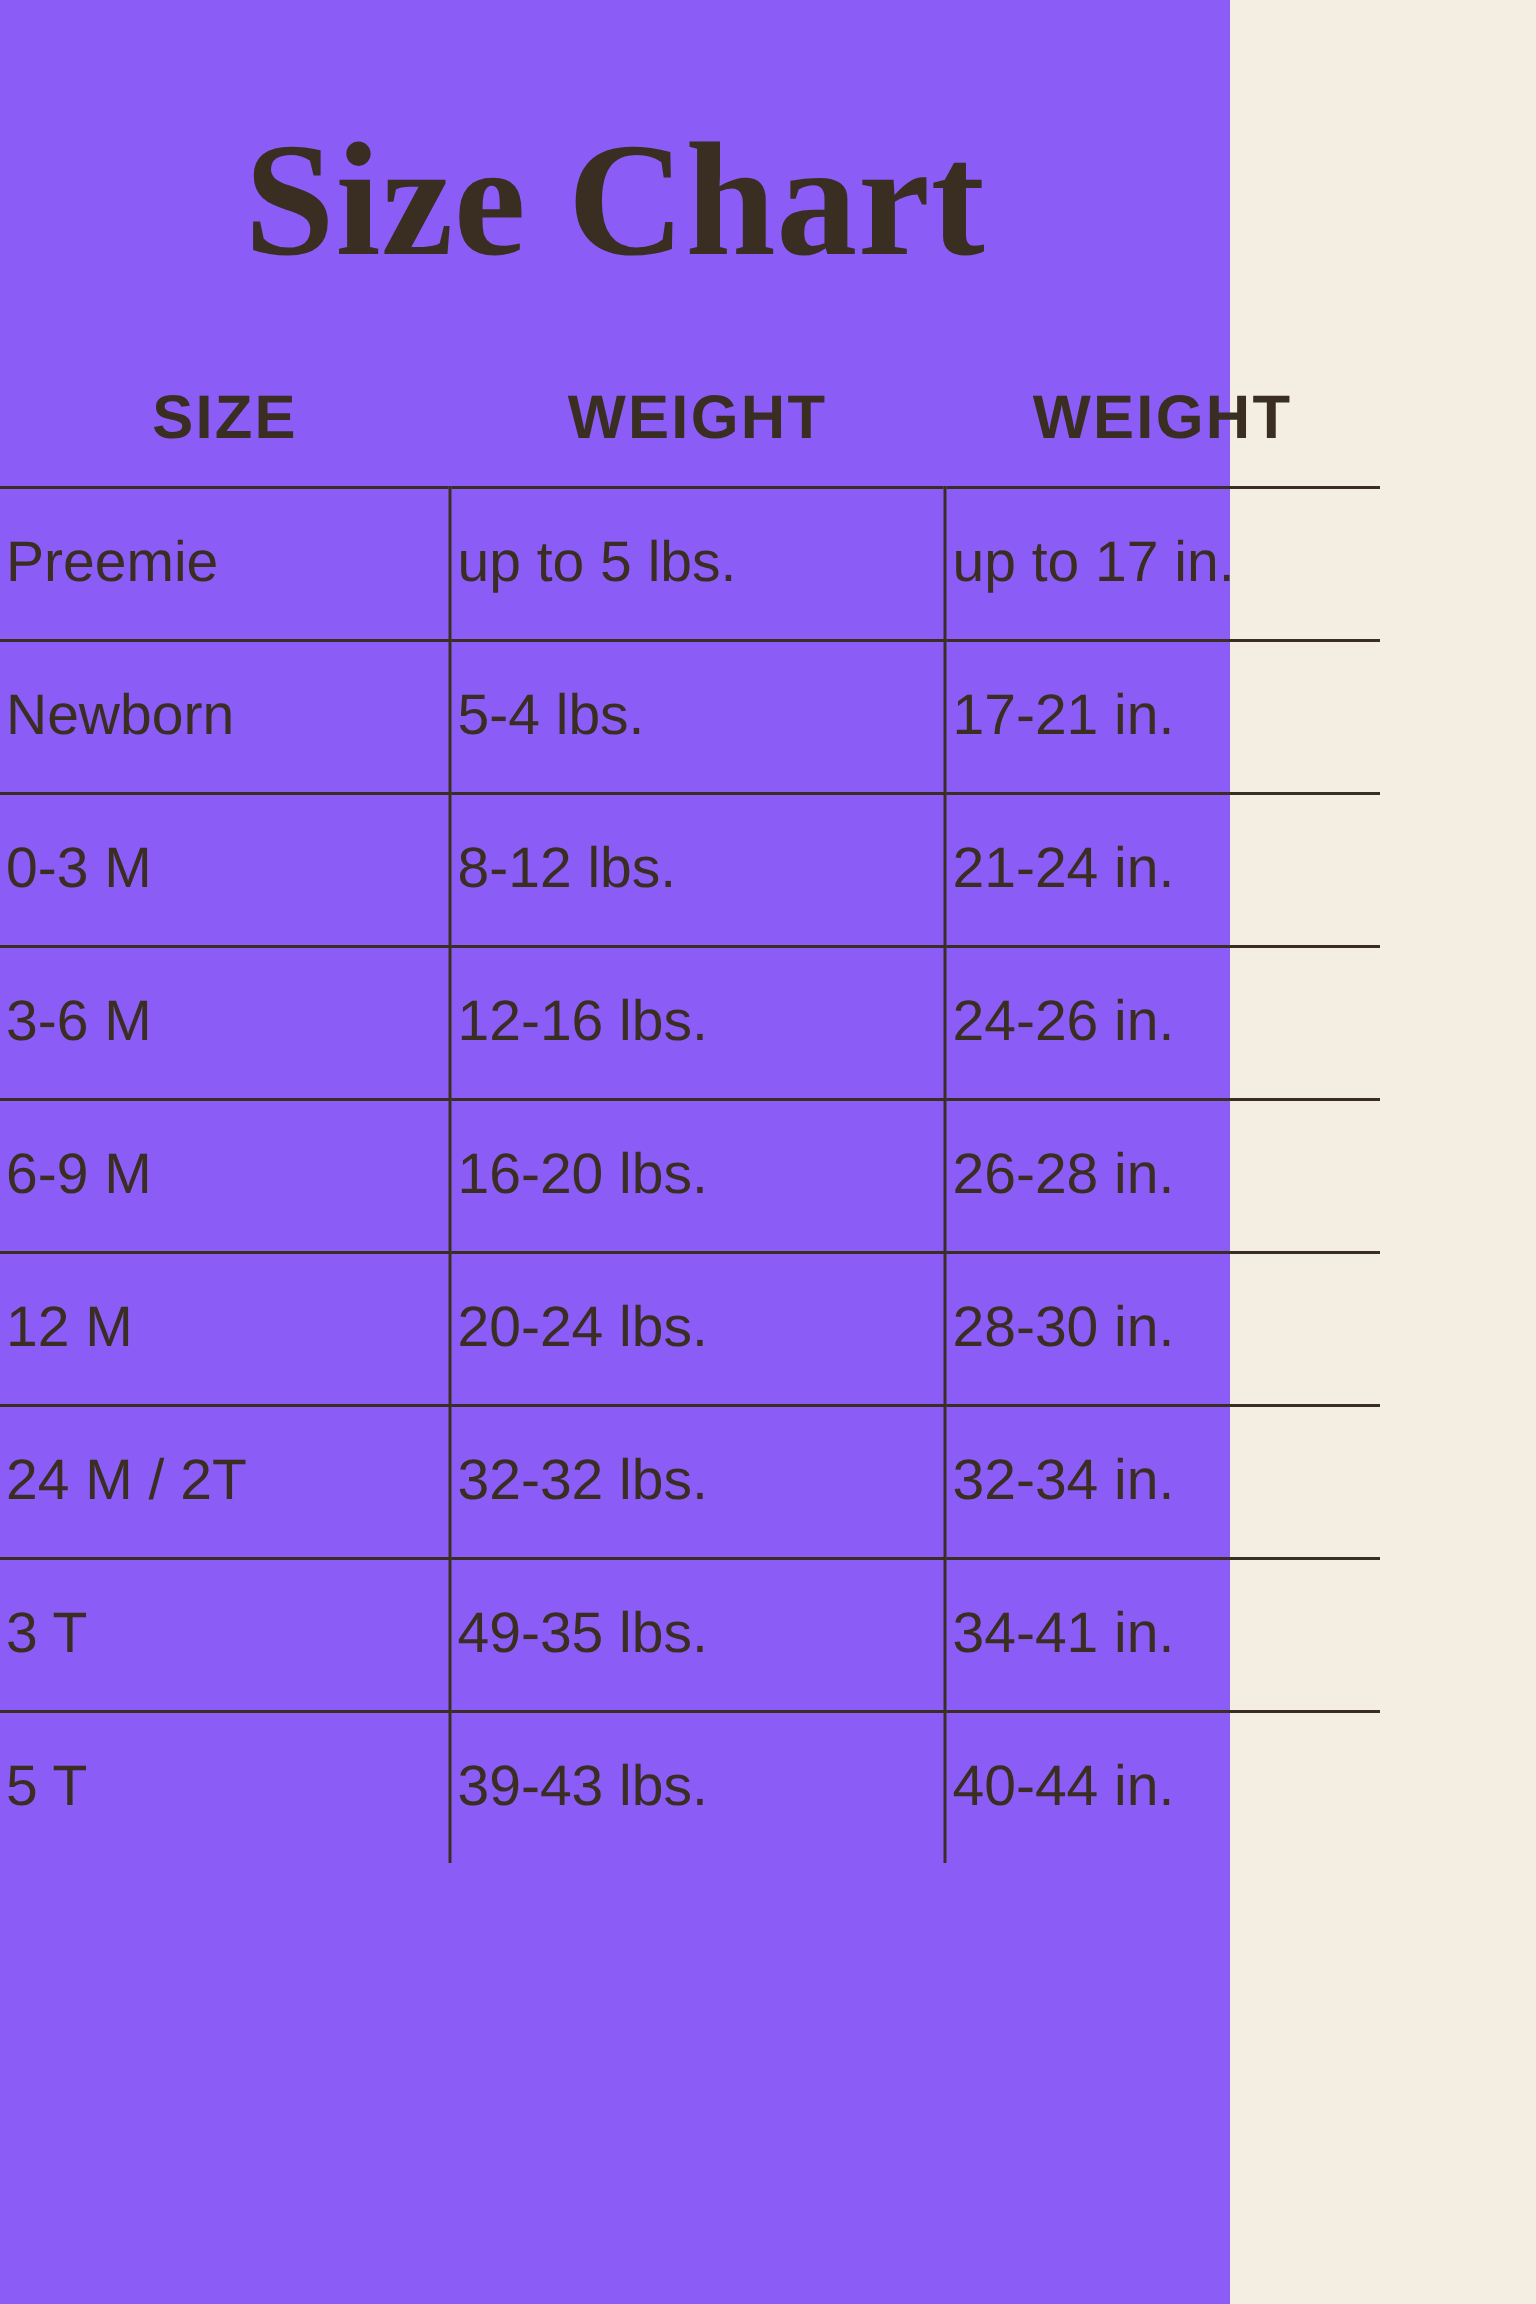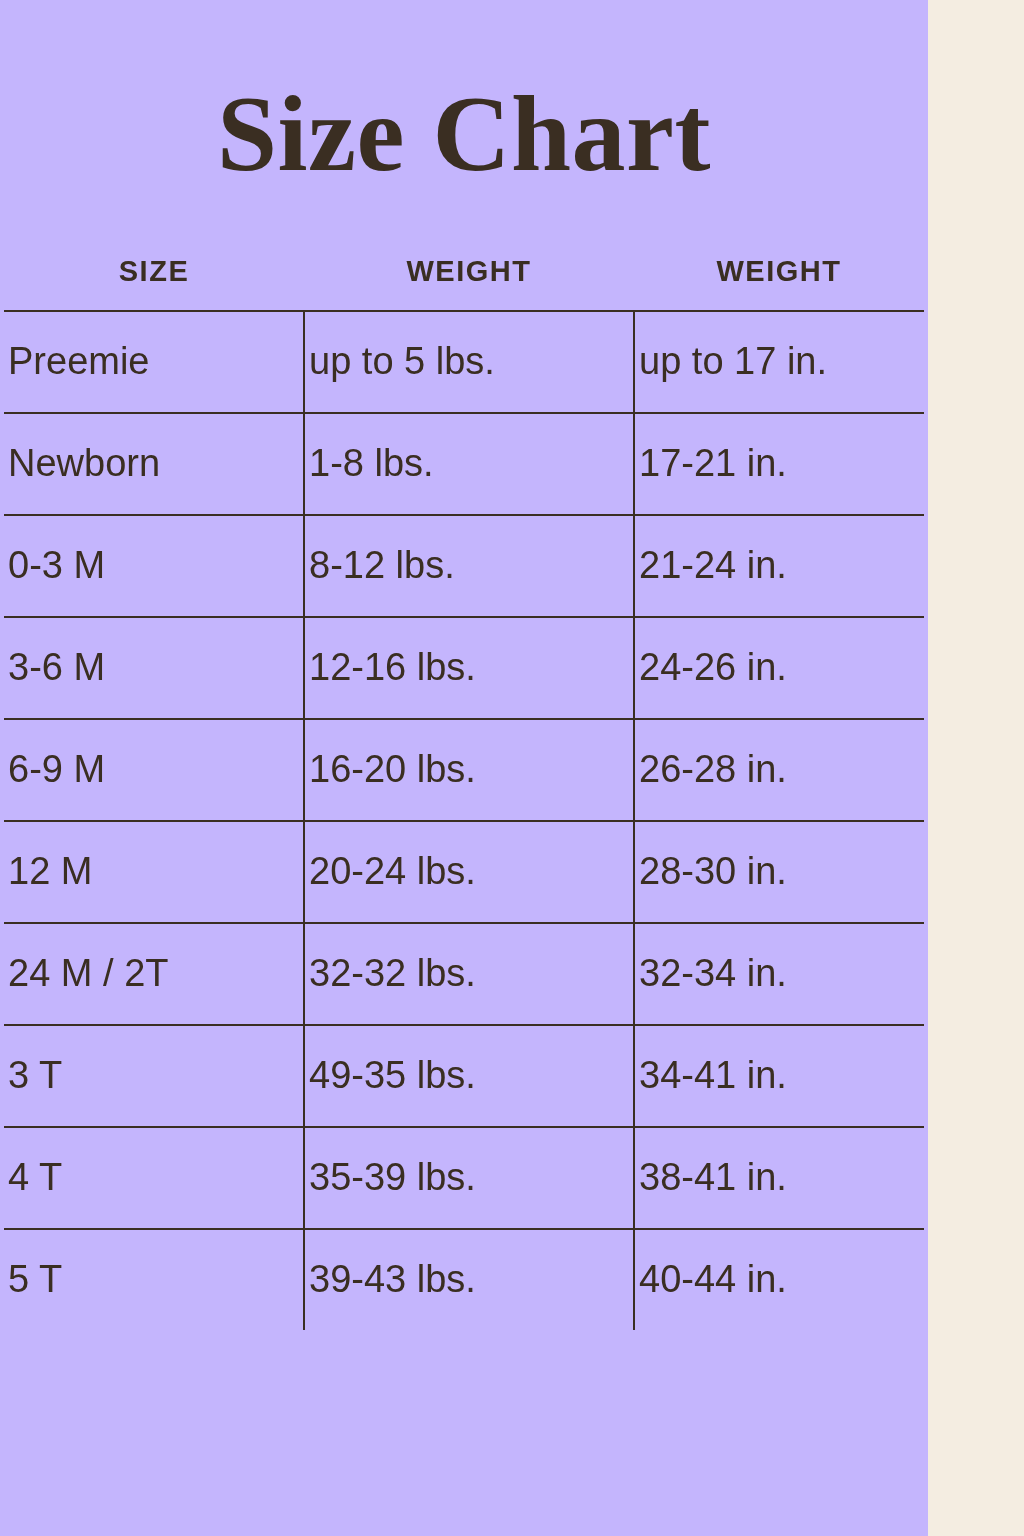--- a/index.html
+++ b/index.html
@@ -8,25 +8,25 @@
   }
   body {
     width: 1024px;
     height: 1536px;
     background: #f4ede1;
     font-family: "Liberation Sans", sans-serif;
     color: #3b2f24;
     overflow: hidden;
   }
   .page {
-    width: 928px;
+    width: 820px;
     height: 1536px;
     box-sizing: border-box;
     position: relative;
-    background: #c4b5fd;
+    background: #8b5cf6;
   }
   .title {
     font-family: "Liberation Serif", serif;
     font-weight: 700;
     font-size: 108px;
     letter-spacing: 0.5px;
     text-align: center;
     color: #3a2e22;
     margin: 0;
     padding-top: 75px;
@@ -35,21 +35,21 @@
   table.size-table {
     width: 920px;
     margin: 0 auto;
     margin-top: 60px;
     border-collapse: collapse;
     table-layout: fixed;
   }
   table.size-table th {
     font-family: "Liberation Sans", sans-serif;
     font-weight: 700;
-    font-size: 29px;
+    font-size: 41px;
     letter-spacing: 1.5px;
     color: #3a2e22;
     padding-bottom: 22px;
     text-align: center;
     border: none;
   }
   table.size-table thead tr {
     border-bottom: 2.5px solid #3a2e22;
   }
   table.size-table td {
@@ -94,21 +94,21 @@
       </tr>
     </thead>
     <tbody>
       <tr>
         <td>Preemie</td>
         <td>up to 5 lbs.</td>
         <td>up to 17 in.</td>
       </tr>
       <tr>
         <td>Newborn</td>
-        <td>1-8 lbs.</td>
+        <td>5-4 lbs.</td>
         <td>17-21 in.</td>
       </tr>
       <tr>
         <td>0-3 M</td>
         <td>8-12 lbs.</td>
         <td>21-24 in.</td>
       </tr>
       <tr>
         <td>3-6 M</td>
         <td>12-16 lbs.</td>
@@ -128,25 +128,20 @@
         <td>24 M / 2T</td>
         <td>32-32 lbs.</td>
         <td>32-34 in.</td>
       </tr>
       <tr>
         <td>3 T</td>
         <td>49-35 lbs.</td>
         <td>34-41 in.</td>
       </tr>
       <tr>
-        <td>4 T</td>
-        <td>35-39 lbs.</td>
-        <td>38-41 in.</td>
-      </tr>
-      <tr>
         <td>5 T</td>
         <td>39-43 lbs.</td>
         <td>40-44 in.</td>
       </tr>
     </tbody>
   </table>
 
 </div>
 
 </body></html>

